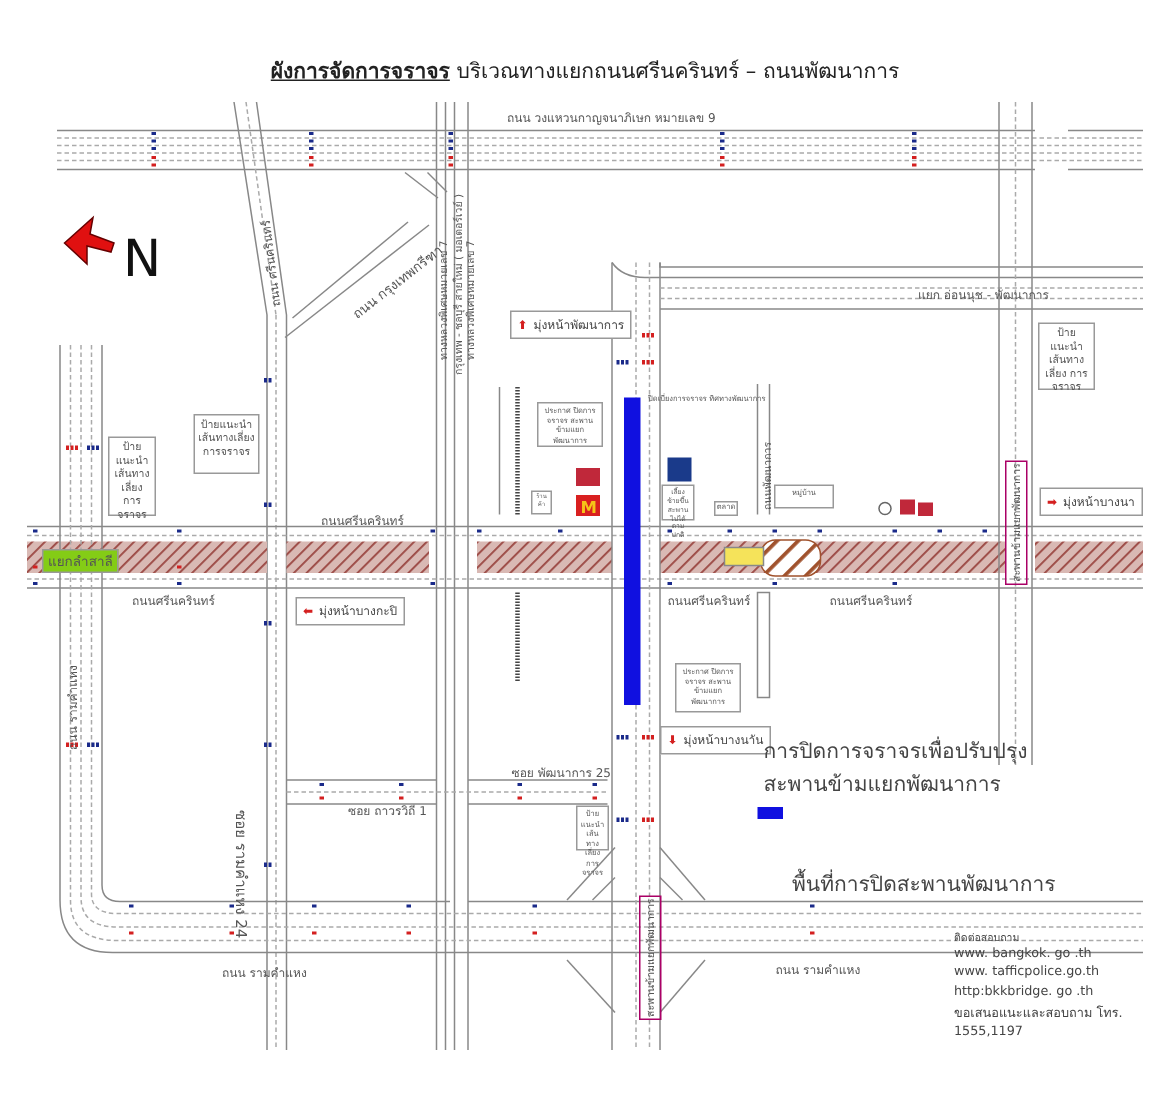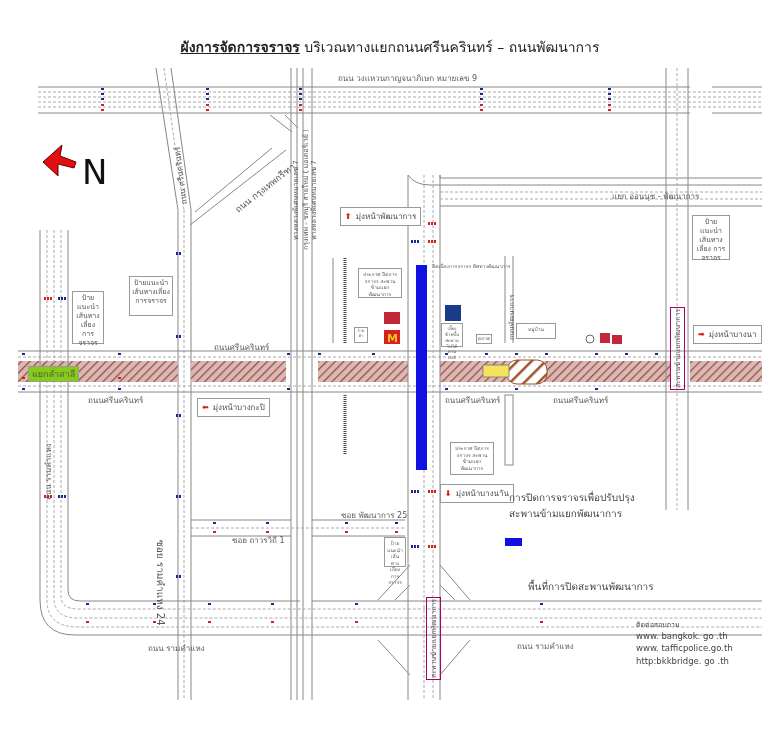--- a/index.html
+++ b/index.html
@@ -4,21 +4,21 @@
 <style>
   html,body{margin:0;padding:0;background:#fff;}
   body{width:780px;height:731px;position:relative;overflow:hidden;font-family:"DejaVu Sans",sans-serif;color:#333;}
   #map{position:absolute;left:0;top:0;width:780px;height:731px;}
   .title{position:absolute;left:0;top:36px;width:780px;text-align:center;font-size:14px;color:#222;}
   .title .u{text-decoration:underline;font-weight:bold;}
   .lbl{position:absolute;font-size:8px;color:#555;white-space:nowrap;}
   .vlbl{position:absolute;font-size:8px;color:#555;white-space:nowrap;transform-origin:left top;}
   .box{position:absolute;border:1px solid #999;background:#fff;font-size:7px;color:#555;text-align:center;line-height:1.3;padding:2px;box-sizing:border-box;}
   .dir{position:absolute;border:1px solid #999;background:#fff;font-size:8px;color:#444;padding:2px 4px;white-space:nowrap;display:flex;align-items:center;gap:4px;}
-  .legend-text{position:absolute;font-size:10px;color:#444;line-height:1.6;}
+  .legend-text{position:absolute;font-size:14px;color:#444;line-height:1.6;}
   .contact{position:absolute;left:636px;top:588px;font-size:8.5px;color:#444;line-height:1.45;}
   .north{position:absolute;left:40px;top:140px;}
 </style>
 </head>
 <body>
 
 <div class="title">
   <span class="u">ผังการจัดการจราจร</span>
   <span>บริเวณทางแยกถนนศรีนครินทร์ – ถนนพัฒนาการ</span>
 </div>
@@ -346,13 +346,14 @@
   <div>การปิดการจราจรเพื่อปรับปรุง</div>
   <div>สะพานข้ามแยกพัฒนาการ</div>
 </div>
 <div class="legend-text" style="left:528px;top:534px;margin-top:45px;">พื้นที่การปิดสะพานพัฒนาการ</div>
 
 <div class="contact">
   <div style="font-size:7px;margin-top:32px;">ติดต่อสอบถาม</div>
   <div>www. bangkok. go .th</div>
   <div>www. tafficpolice.go.th</div>
   <div>http:bkkbridge. go .th</div>
+  <div style="margin-top:3px;">ขอเสนอแนะและสอบถาม โทร. 1555,1197</div>
 </div>
 
 </body></html>

